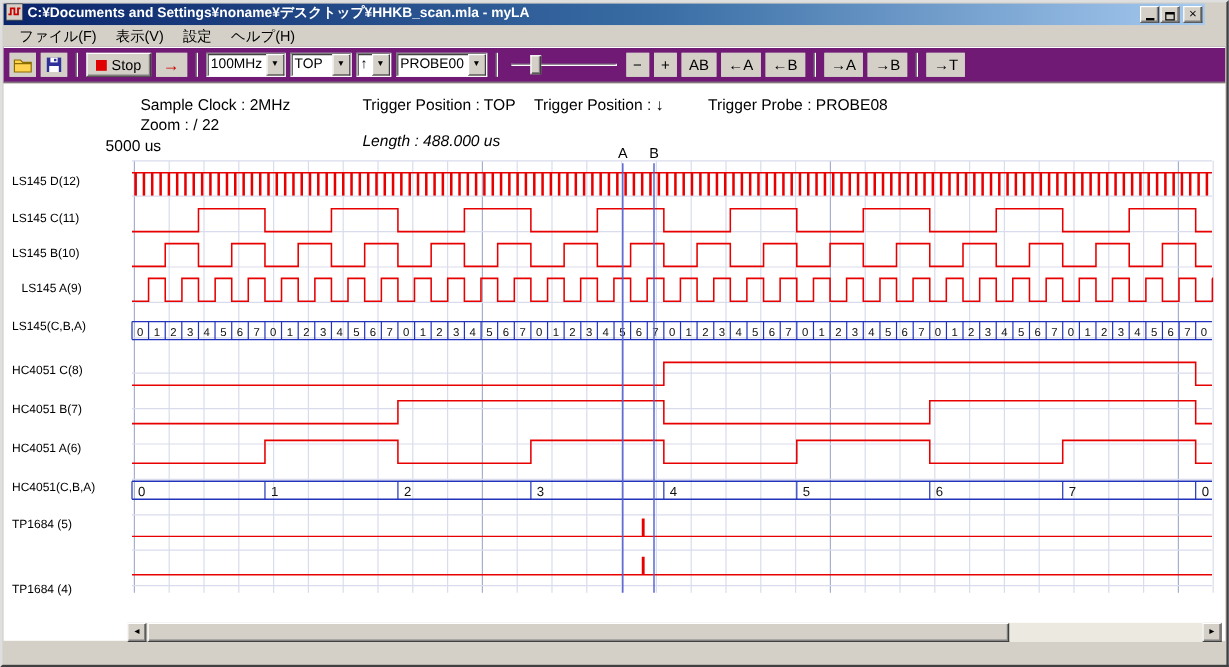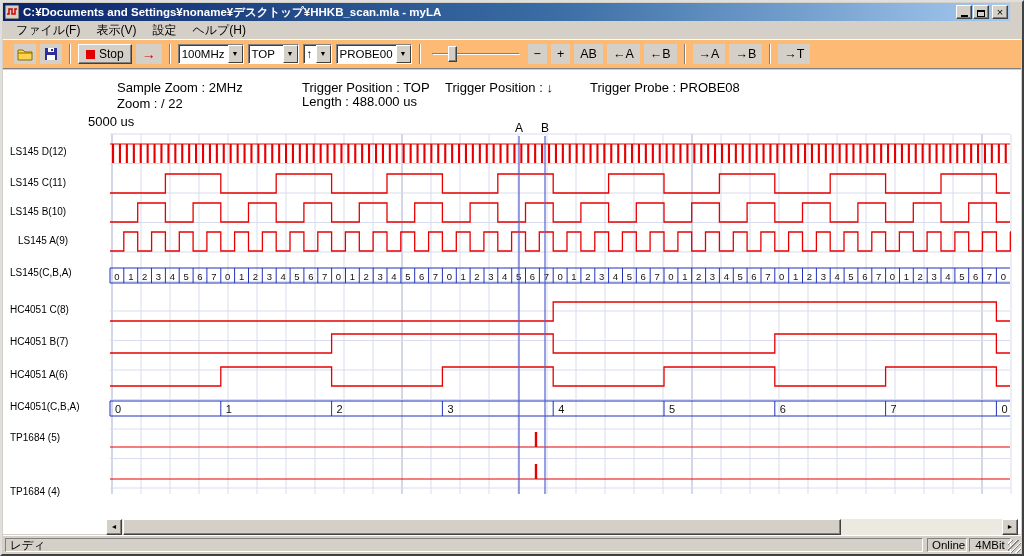--- a/index.html
+++ b/index.html
@@ -3,40 +3,40 @@
 <meta charset="utf-8">
 <style>
   html,body{margin:0;padding:0;background:#3a6ea5;}
   *{box-sizing:border-box;}
   .win{
     position:relative;width:1024px;height:556px;overflow:hidden;
     background:#d4d0c8;border:2px solid;border-color:#dfdfdf #404040 #404040 #dfdfdf;
     font-family:"Liberation Sans","DejaVu Sans",sans-serif;color:#000;
   }
   
-  .titlebar{position:absolute;left:1px;top:1px;right:12px;height:18px;
+  .titlebar{position:absolute;left:1px;top:1px;right:18px;height:18px;
     background:linear-gradient(90deg,#0a246a,#3a6ea5 55%,#a6caf0);
-    display:flex;align-items:center;padding:0 2px;}
+    display:flex;padding:0 2px;}
   .title-text{color:#fff;font-size:11.5px;font-weight:bold;margin-left:4px;white-space:nowrap;
     overflow:hidden;flex:1;}
   .win-btns{display:flex;align-items:center;}
   .wbtn{width:16px;height:14px;margin-left:1px;padding:0;font-size:9px;line-height:11px;
     background:#d4d0c8;border:1px solid;border-color:#fff #404040 #404040 #fff;
     box-shadow:inset -1px -1px 0 #808080;cursor:default;font-family:inherit;}
   .wbtn.close{margin-left:3px;font-size:11px;line-height:10px;}
   .glyph-min{display:block;width:7px;height:2px;background:#000;margin:8px auto 0;}
   .glyph-max{display:block;width:8px;height:7px;border:1px solid #000;border-top:2px solid #000;margin:2px auto 0;}
   
   .menubar{position:absolute;left:1px;top:19px;right:1px;height:18px;background:#d4d0c8;
     display:flex;align-items:center;padding-left:6px;gap:2px;font-size:12px;}
   .menu-item{padding:1px 7px;}
   
-  .toolbar{position:absolute;left:1px;top:37px;right:1px;height:30px;background:#fdba74;
+  .toolbar{position:absolute;left:1px;top:37px;right:1px;height:30px;background:#701a75;
     border-top:1px solid #fff;border-bottom:1px solid #808080;
-    display:flex;align-items:center;gap:4px;padding-left:11px;font-size:12px;}
+    display:flex;align-items:center;gap:4px;padding-left:5px;font-size:12px;}
   .tb-icon{width:22px;height:20px;padding:1px;background:#d4d0c8;border:1px solid #d4d0c8;display:flex;align-items:center;justify-content:center;}
   .tb-sep{width:2px;height:20px;border-left:1px solid #808080;border-right:1px solid #fff;margin:0 3px;}
   .stop-btn{display:flex;align-items:center;gap:4px;height:20px;padding:0 7px;font-size:12px;
     background:#d4d0c8;border:1px solid;border-color:#fff #404040 #404040 #fff;box-shadow:inset -1px -1px 0 #808080;font-family:inherit;}
   .stop-square{width:9px;height:9px;background:#e00000;display:inline-block;}
   .run-btn{height:20px;width:26px;background:#d4d0c8;border:1px solid #d4d0c8;color:#cc0000;
     font-weight:bold;font-size:14px;line-height:16px;padding:0;font-family:inherit;}
   .combo{display:inline-flex;height:20px;background:#fff;border:1px solid;border-color:#808080 #fff #fff #808080;
     box-shadow:inset 1px 1px 0 #404040;align-items:stretch;justify-content:space-between;}
   .combo-val{font-size:11.5px;line-height:18px;padding:0 3px;min-width:34px;}
@@ -155,26 +155,26 @@
     <button class="tb-flat">←B</button>
     <span class="tb-sep"></span>
     <button class="tb-flat">→A</button>
     <button class="tb-flat">→B</button>
     <span class="tb-sep"></span>
     <button class="tb-flat">→T</button>
   </div>
 
   <div class="client"></div>
 
-  <span class="inf" style="left:115px;top:78px;">Sample Zoom : 2MHz</span>
+  <span class="inf" style="left:115px;top:78px;">Sample Clock : 2MHz</span>
   <span class="inf" style="left:300px;top:78px;">Trigger Position : TOP</span>
   <span class="inf" style="left:443px;top:78px;">Trigger Position : ↓</span>
   <span class="inf" style="left:588px;top:78px;">Trigger Probe : PROBE08</span>
   <span class="inf" style="left:115px;top:94px;">Zoom : /  22</span>
-  <span class="inf" style="left:300px;top:92px;">Length : 488.000 us</span>
+  <span class="inf" style="left:300px;top:108px;font-style:italic;">Length : 488.000 us</span>
   <span class="inf" style="left:86px;top:112px;">5000 us</span>
 
   <div id="channel-labels">
       <div class="ch-label" style="top: 144px;">LS145 D(12)</div>
       <div class="ch-label" style="top: 175px;">LS145 C(11)</div>
       <div class="ch-label" style="top: 204px;">LS145 B(10)</div>
       <div class="ch-label" style="top: 233px; margin-left: 8px;">LS145 A(9)</div>
       <div class="ch-label" style="top: 265px;">LS145(C,B,A)</div>
       <div class="ch-label" style="top: 302px;">HC4051 C(8)</div>
       <div class="ch-label" style="top: 334px;">HC4051 B(7)</div>
@@ -528,20 +528,14 @@
       <line x1="543" y1="134" x2="543" y2="492" stroke="#5560d0" stroke-width="1.2"></line>
       <text x="543" y="130" font-size="12" fill="#000" text-anchor="middle" font-family="Liberation Sans, DejaVu Sans, sans-serif">B</text>
     </svg>
 
   <div class="hscroll">
     <button class="sb-btn sb-left">◄</button>
     <div class="sb-thumb"></div>
     <button class="sb-btn sb-right">►</button>
   </div>
 
-  <div class="statusbar">
-    <span class="sb-panel p-ready">レディ</span>
-    <span class="sb-panel p-online">Online</span>
-    <span class="sb-panel p-mem">4MBit</span>
-    <span class="grip"></span>
-  </div>
 
 </div>
 
 </body></html>

